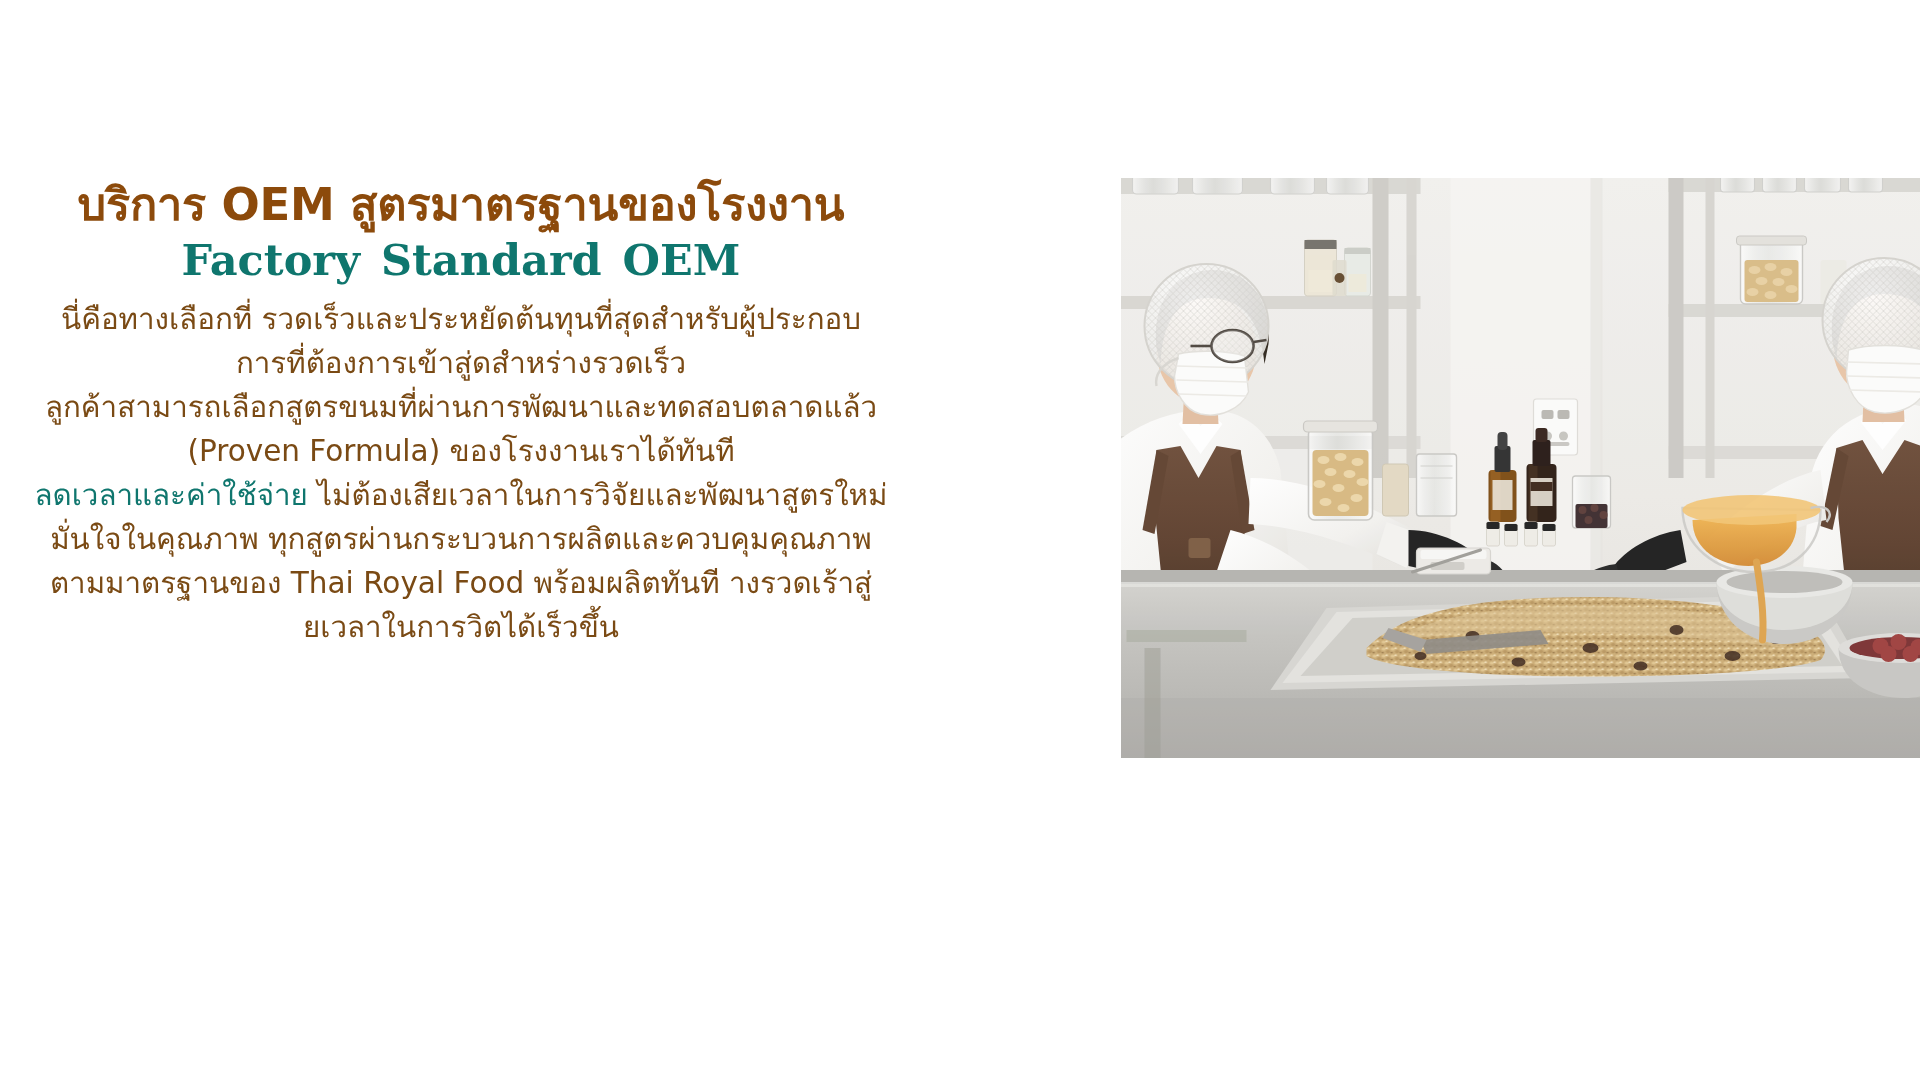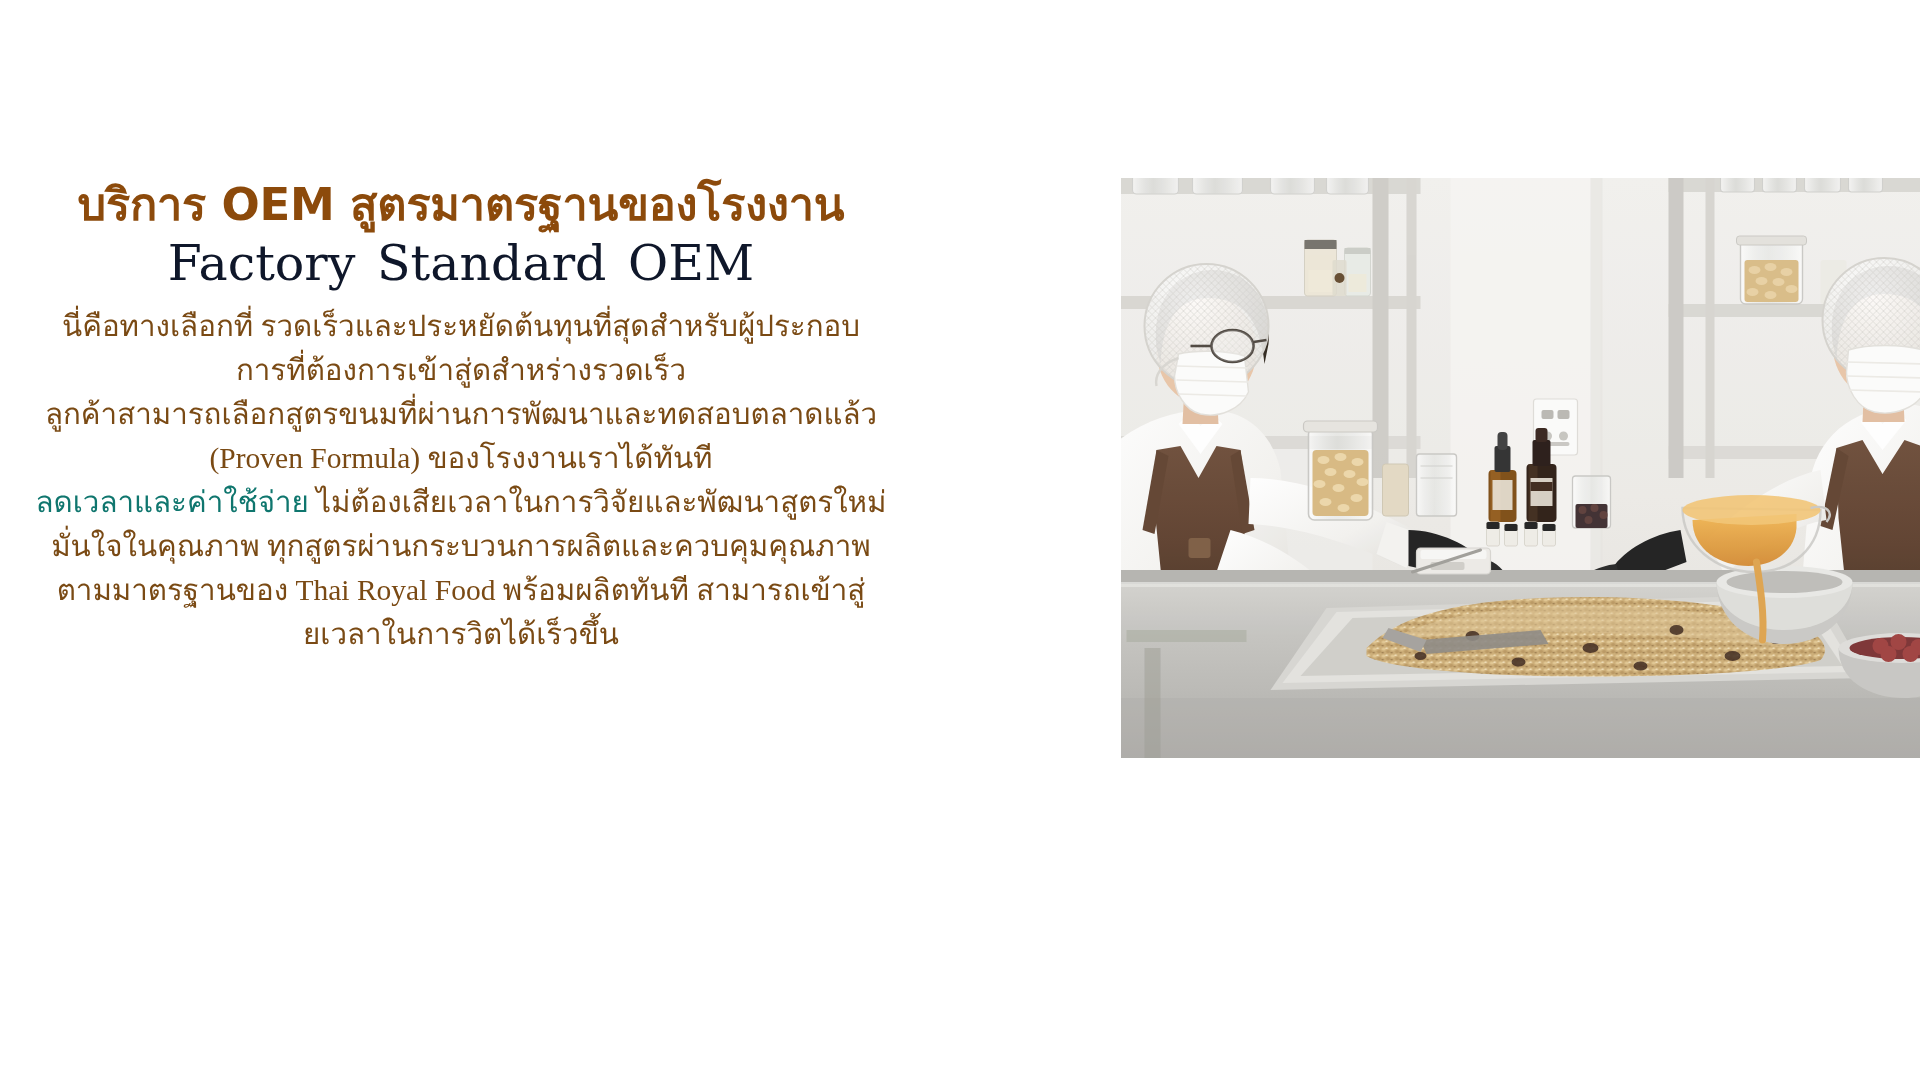--- a/index.html
+++ b/index.html
@@ -34,39 +34,38 @@
     font-weight: 700;
     font-size: 45px;
     line-height: 1.18;
     color: #8C4A0B;
     letter-spacing: -0.2px;
     white-space: nowrap;
     margin: 0 0 4px 0;
   }
   .title-en {
     font-family: "DejaVu Serif", "Liberation Serif", serif;
-    font-weight: 400;
-    font-size: 49px;
+    font-weight: 700;
+    font-size: 43px;
     line-height: 1.2;
-    color: #0f172a;
+    color: #0f766e;
     margin: 0 0 10px 0;
     white-space: nowrap;
     word-spacing: 6px;
   }
   .body-block {
     font-family: "DejaVu Sans", "Liberation Sans", sans-serif;
     font-weight: 400;
     font-size: 29.5px;
     line-height: 44px;
     color: #7A4A14;
   }
   .body-line {
     white-space: nowrap;
     margin: 0;
-    font-family: Liberation Serif, serif;
   }
   .body-line.highlight-lead > .hl {
     color: #0f766e;
   }
 
   
   .photo-frame {
     position: absolute;
     left: 1121px;
     top: 178px;
@@ -92,21 +91,21 @@
 
     <h2 class="title-en">Factory  Standard  OEM</h2>
 
     <div class="body-block">
       <p class="body-line">นี่คือทางเลือกที่ รวดเร็วและประหยัดต้นทุนที่สุดสำหรับผู้ประกอบ</p>
       <p class="body-line">การที่ต้องการเข้าสู่ดสำหร่างรวดเร็ว</p>
       <p class="body-line">ลูกค้าสามารถเลือกสูตรขนมที่ผ่านการพัฒนาและทดสอบตลาดแล้ว</p>
       <p class="body-line">(Proven Formula) ของโรงงานเราได้ทันที</p>
       <p class="body-line highlight-lead"><span class="hl">ลดเวลาและค่าใช้จ่าย</span><span> ไม่ต้องเสียเวลาในการวิจัยและพัฒนาสูตรใหม่</span></p>
       <p class="body-line">มั่นใจในคุณภาพ ทุกสูตรผ่านกระบวนการผลิตและควบคุมคุณภาพ</p>
-      <p class="body-line">ตามมาตรฐานของ Thai Royal Food พร้อมผลิตทันที สามารถเข้าสู่</p>
+      <p class="body-line">ตามมาตรฐานของ Thai Royal Food พร้อมผลิตทันที างรวดเร้าสู่</p>
       <p class="body-line">ยเวลาในการวิตได้เร็วขึ้น</p>
     </div>
   </div>
 
   <div class="photo-frame">
     <svg viewBox="0 0 800 580" preserveAspectRatio="xMidYMid slice">
       <defs>
         <linearGradient id="wallGrad" x1="0" y1="0" x2="0" y2="1">
           <stop offset="0%" stop-color="#f2f1ee"></stop>
           <stop offset="55%" stop-color="#eceae6"></stop>

